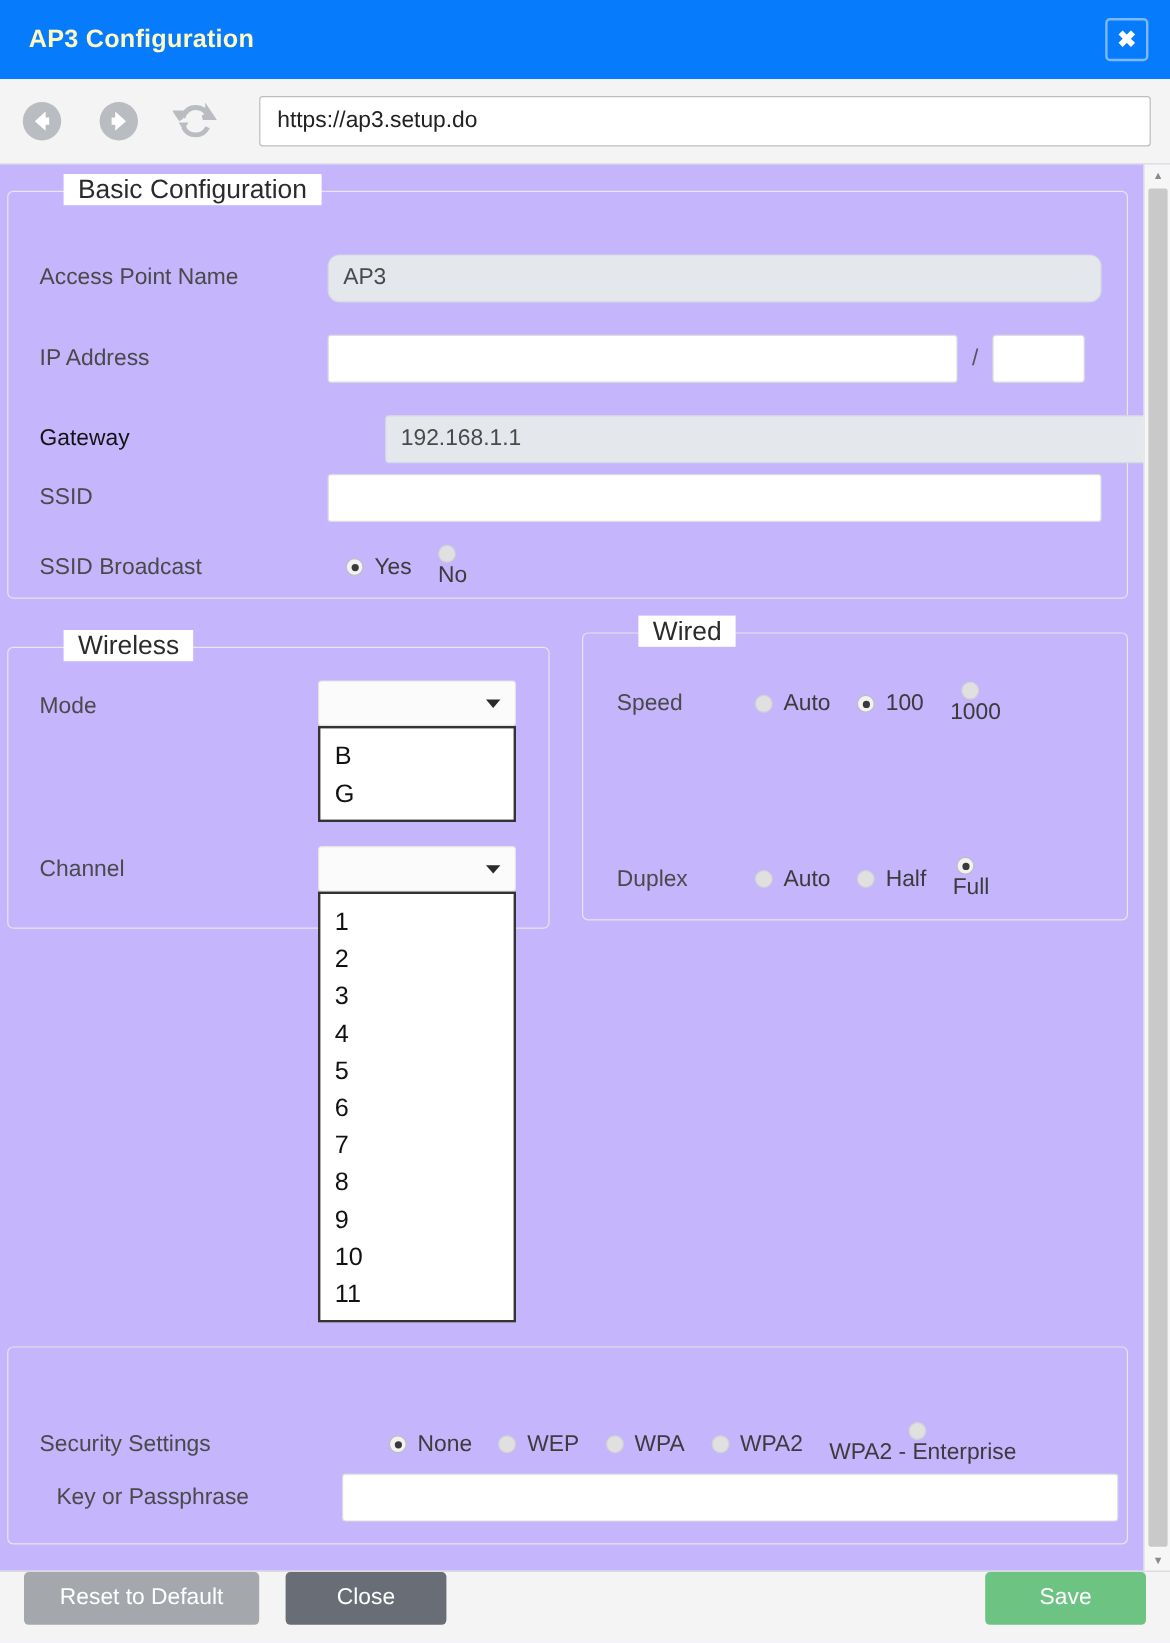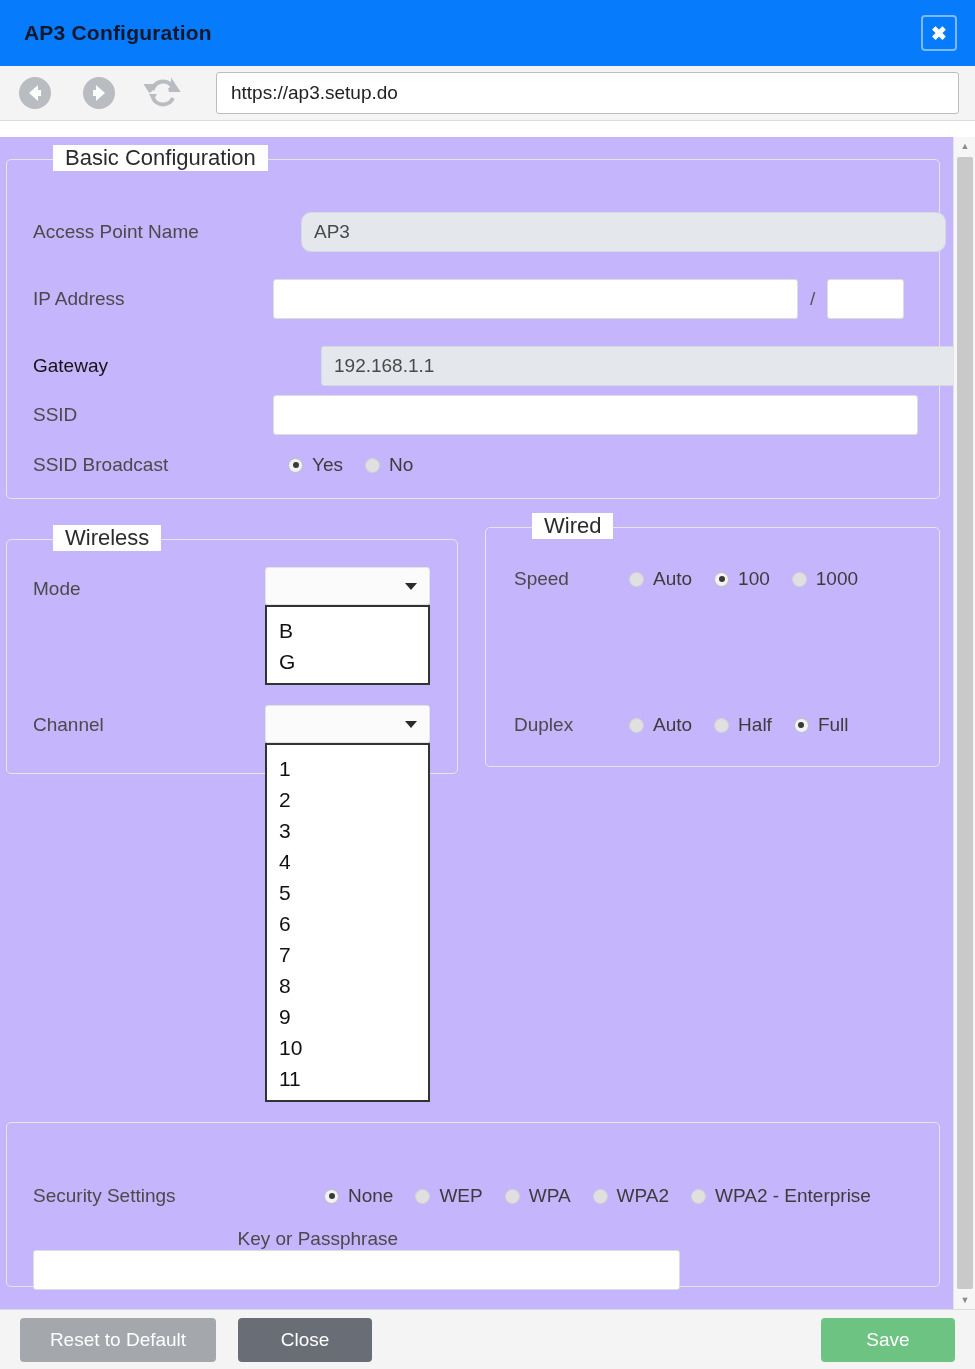--- a/index.html
+++ b/index.html
@@ -18,21 +18,21 @@
     position: absolute;
     top: 0; left: 0;
     width: 975px; height: 66px;
     background: #067cfc;
     display: flex;
     align-items: center;
     justify-content: space-between;
     padding: 0 18px 0 24px;
   }
   .titlebar-title {
-    color: #0f172a;
+    color: #fef9c3;
     font-size: 21px;
     font-weight: bold;
     letter-spacing: 0.2px;
   }
   .close-btn {
     width: 36px; height: 36px;
     border: 2px solid #7db9ff;
     border-radius: 4px;
     display: flex;
     align-items: center;
@@ -42,21 +42,21 @@
     font-weight: bold;
     line-height: 1;
     cursor: pointer;
     background: transparent;
   }
 
   
   .navbar {
     position: absolute;
     top: 66px; left: 0;
-    width: 975px; height: 55px;
+    width: 975px; height: 71px;
     background: #f4f4f4;
     border-bottom: 1px solid #dcdcdc;
     display: flex;
     align-items: center;
     padding: 0 16px;
     gap: 26px;
   }
   .nav-icon {
     width: 38px; height: 38px;
     flex: 0 0 38px;
@@ -173,21 +173,21 @@
   }
 
   
   .radio-group { display: flex; align-items: center; }
   .radio-item {
     display: flex;
     align-items: center;
     cursor: pointer;
     margin-right: 22px;
   }
-  .radio-item:last-child { margin-right: 0; }
+  .radio-item:last-child { margin-right: 0; flex-direction: column; }
   .radio-dot {
     width: 15px; height: 15px;
     border-radius: 50%;
     background: #e0e0e0;
     border: 1px solid #d2d2d2;
     margin-right: 9px;
     flex: 0 0 15px;
     position: relative;
   }
   .radio-dot.on { background: #f2f2f2; border-color: #bdbdbd; }
@@ -239,21 +239,20 @@
   }
 
   
   .footer {
     position: absolute;
     bottom: 0; left: 0;
     width: 975px; height: 60px;
     background: #f4f4f4;
     border-top: 1px solid #dcdcdc;
     display: flex;
-    align-items: center;
     padding: 0 20px;
   }
   .btn {
     height: 44px;
     border-radius: 4px;
     border: none;
     font-size: 19px;
     color: #ffffff;
     display: flex;
     align-items: center;
@@ -294,21 +293,21 @@
   <div class="urlbar">
     <span>https://ap3.setup.do</span>
   </div>
 </div>
 
 <div class="content">
 
   <div class="fieldset" id="fs-basic">
     <span class="legend">Basic Configuration</span>
 
-    <div class="row" style="left:26px; top:52px;gap:28px;">
+    <div class="row" style="left:26px; top:52px;">
       <span class="lbl" style="width:240px;">Access Point Name</span>
       <div class="inp readonly" style="width:645px;border-radius:10px;">
         <span>AP3</span>
       </div>
     </div>
 
     <div class="row" style="left:26px; top:119px;">
       <span class="lbl" style="width:240px;">IP Address</span>
       <div class="inp" style="width:525px;">
         <span></span>
@@ -446,21 +445,21 @@
           <span class="radio-dot"></span>
           <span class="radio-label">WPA2</span>
         </div>
         <div class="radio-item">
           <span class="radio-dot"></span>
           <span class="radio-label">WPA2 - Enterprise</span>
         </div>
       </div>
     </div>
 
-    <div class="row" style="left:26px; top:105px;flex-direction:column;">
+    <div class="row" style="left:40px; top:105px;">
       <span class="lbl" style="width:238px;">Key or Passphrase</span>
       <div class="inp" style="width:647px;">
         <span></span>
       </div>
     </div>
   </div>
 
 </div>
 
 <div class="scrollbar">

